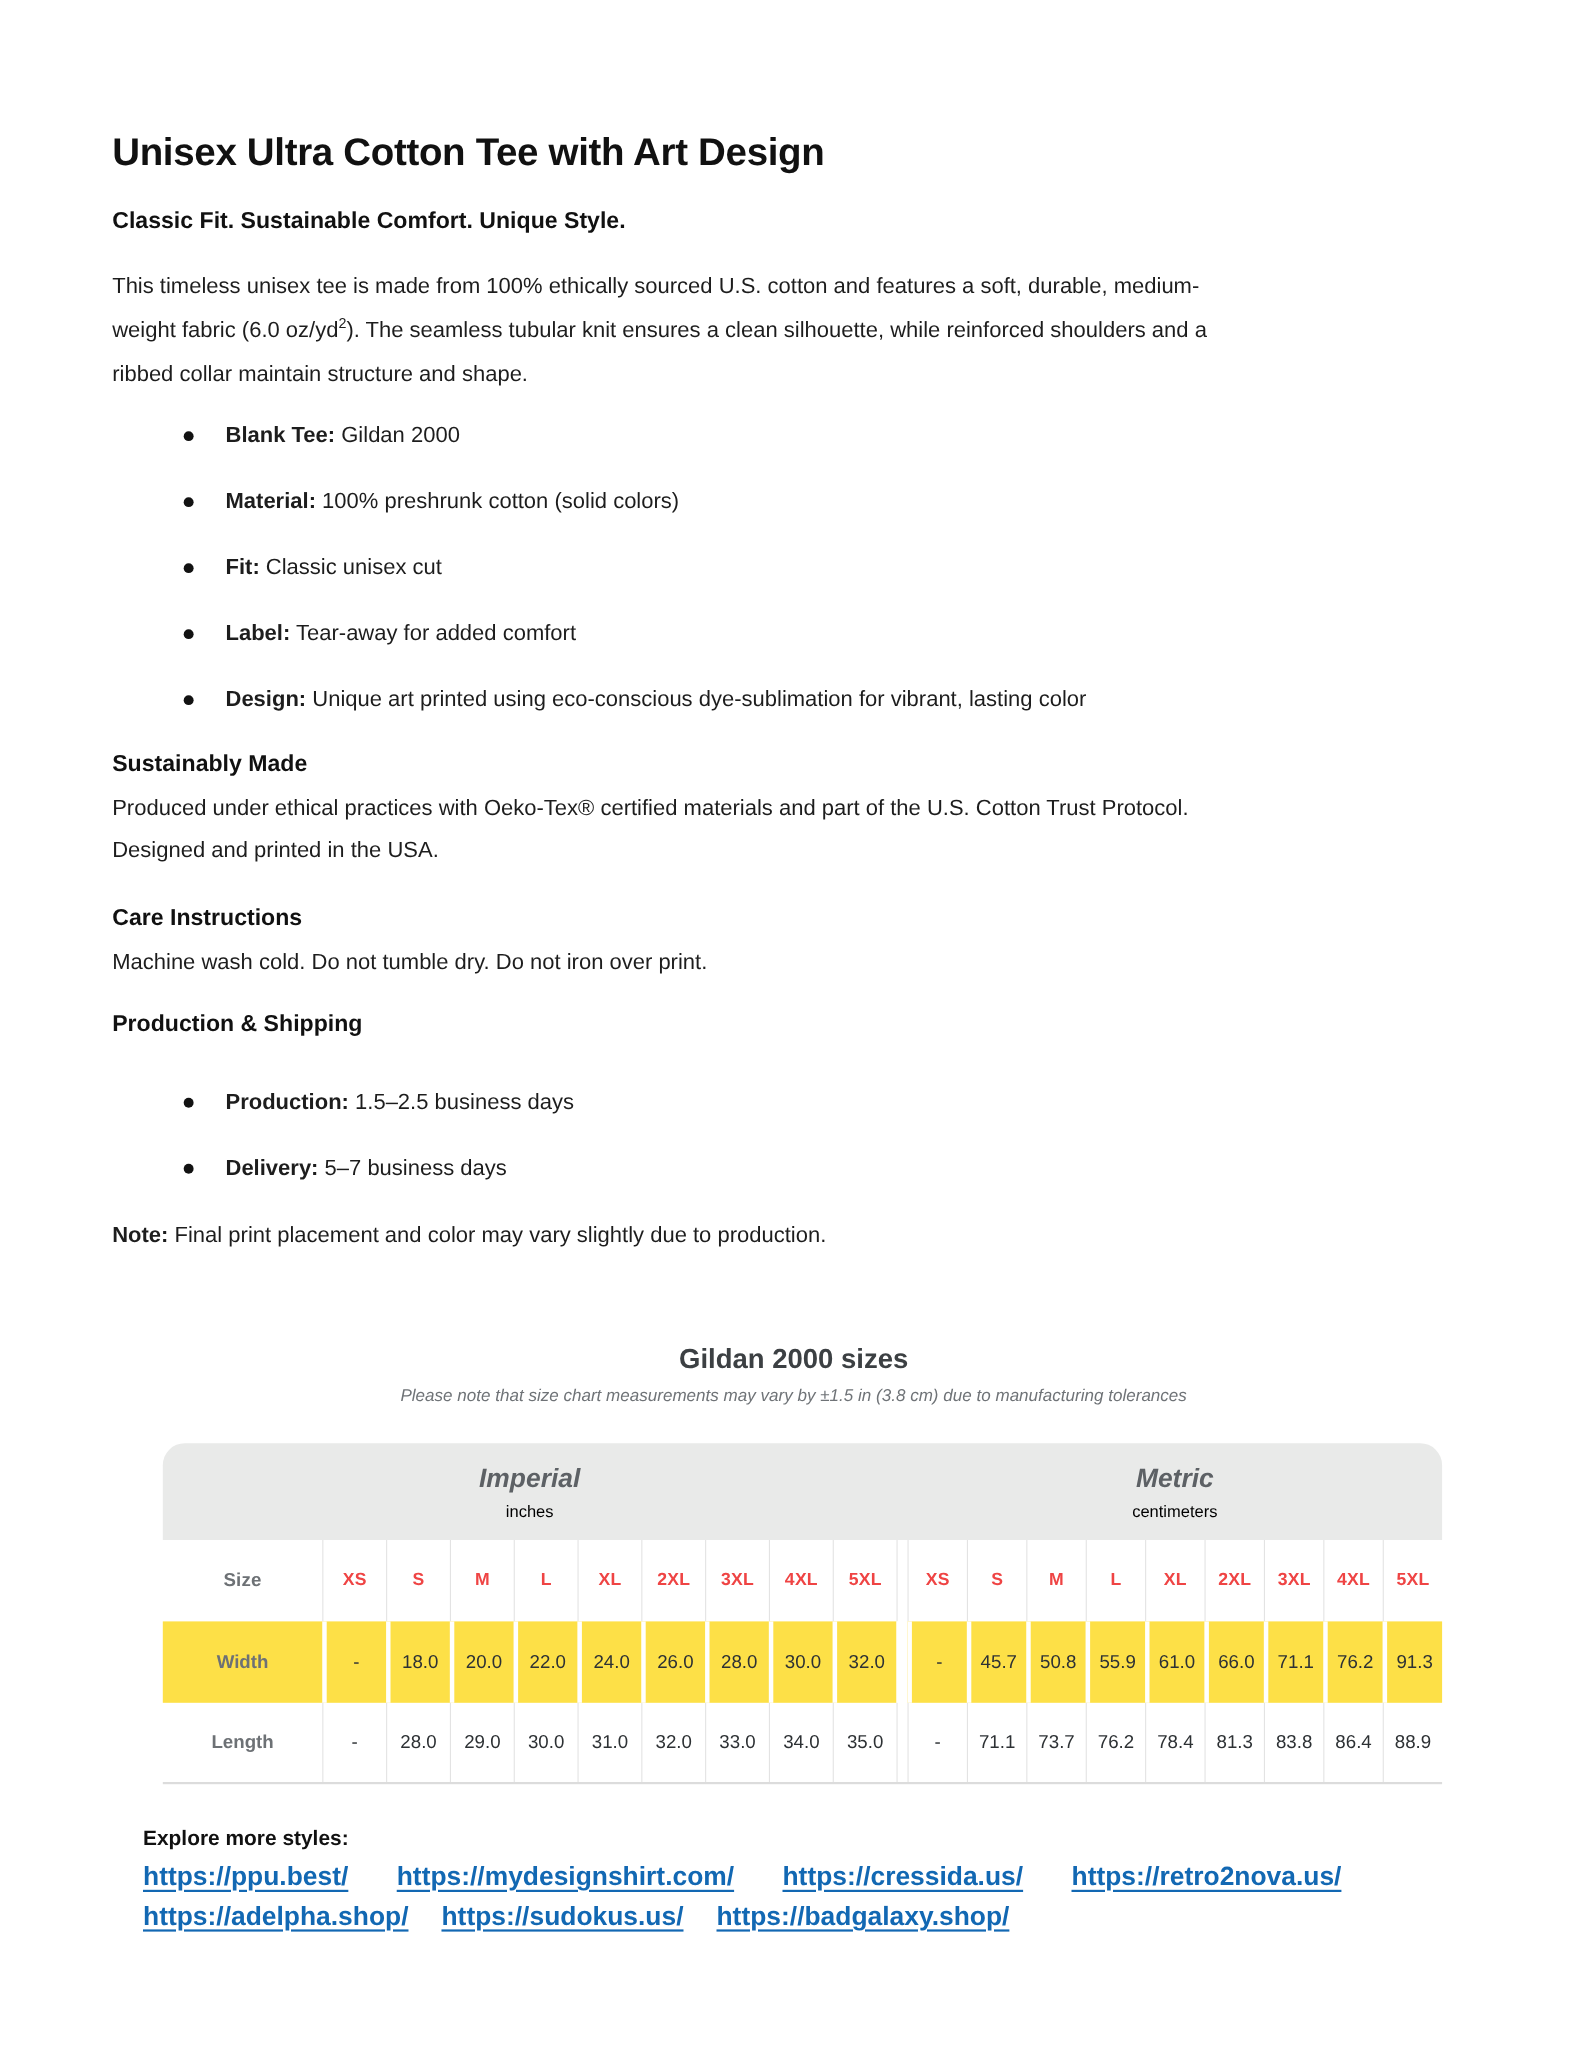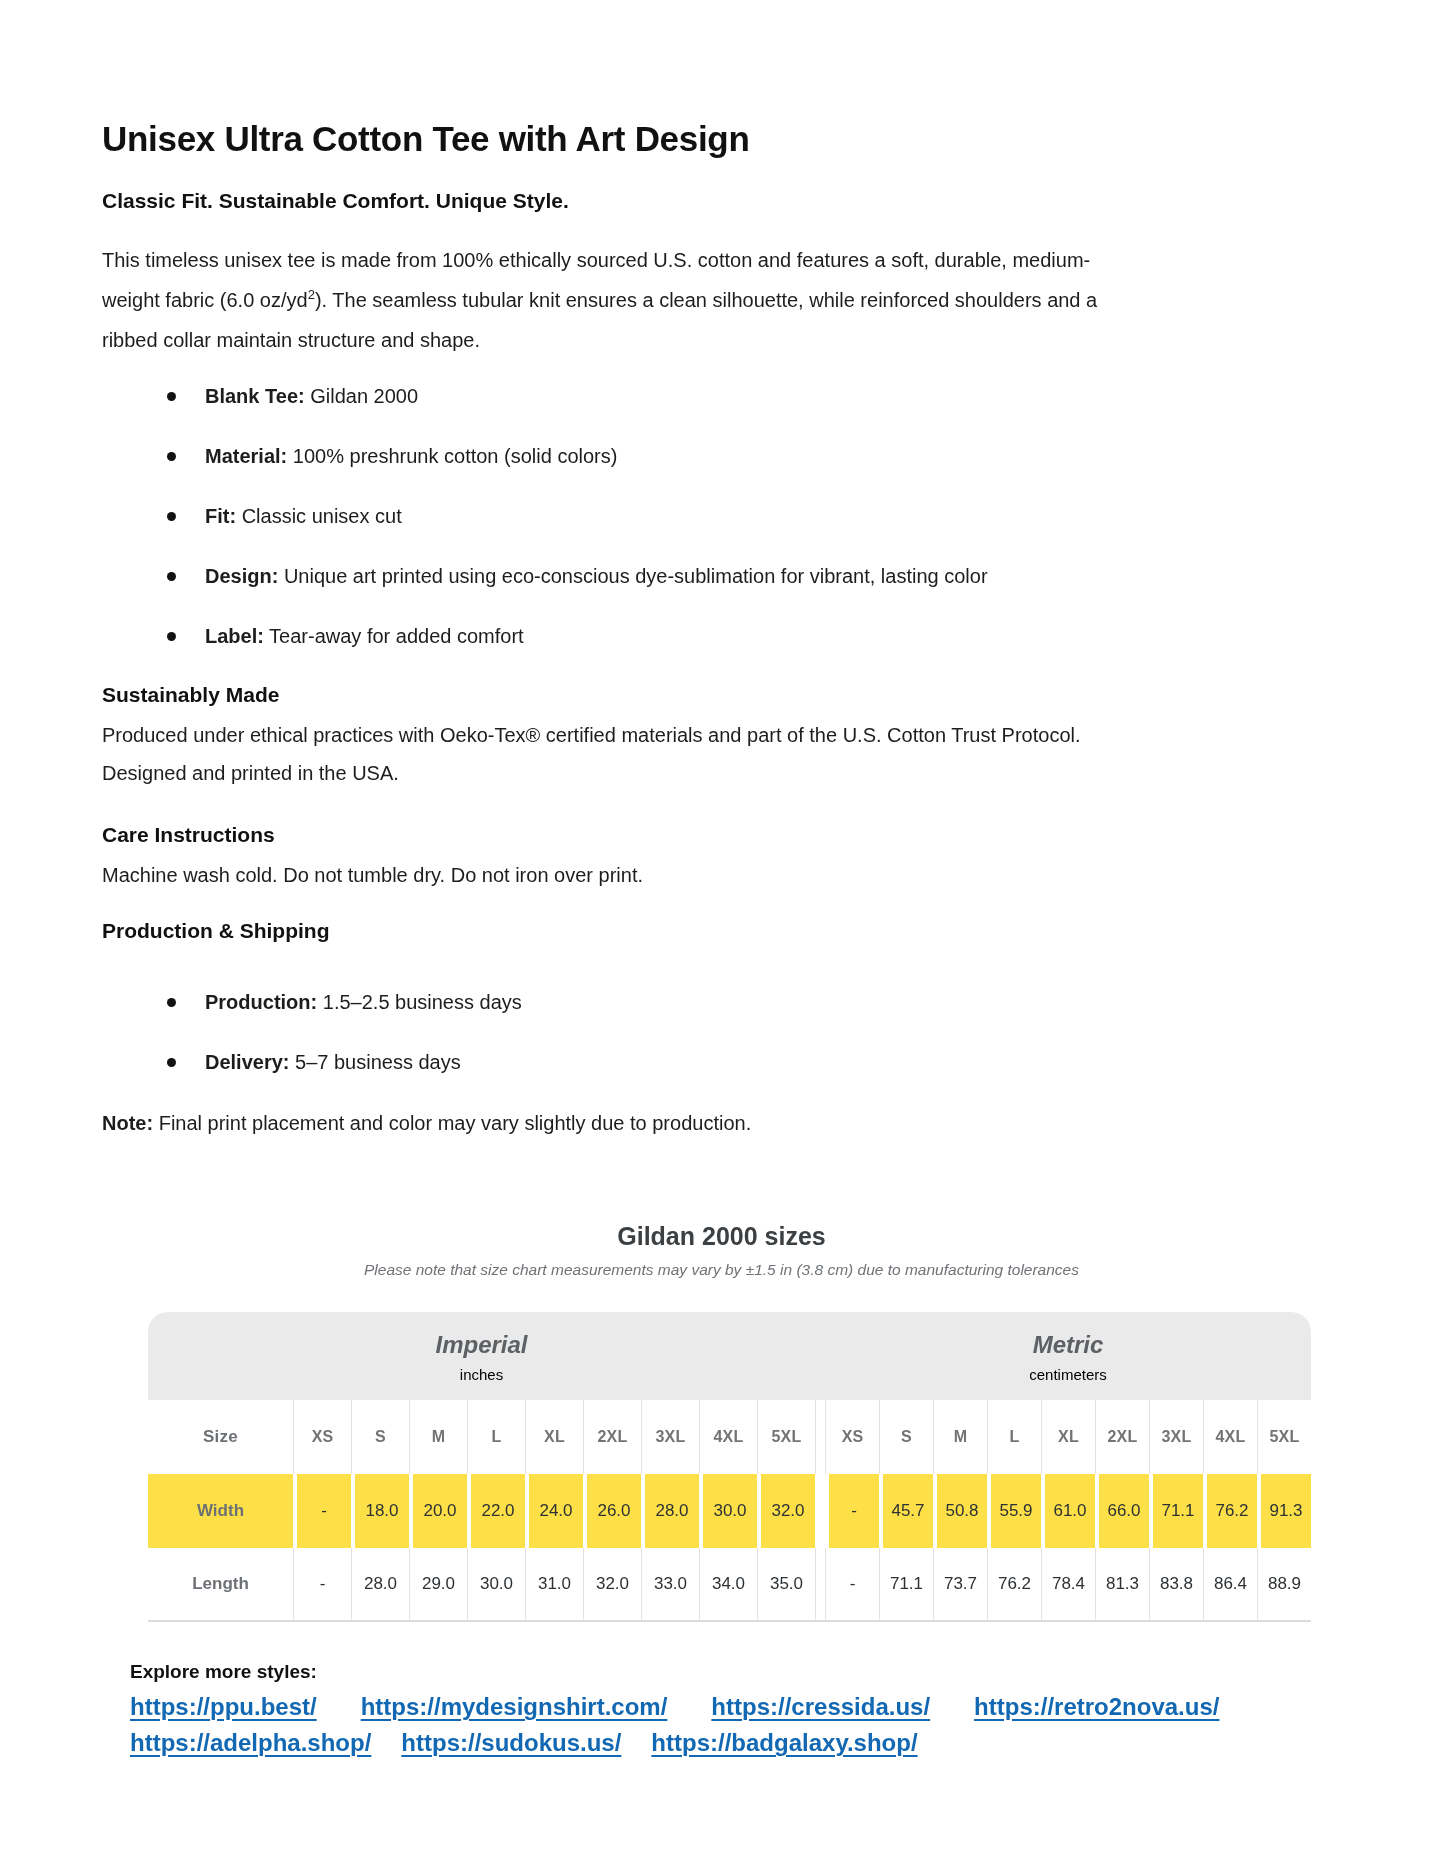--- a/index.html
+++ b/index.html
@@ -72,21 +72,21 @@
 
   .row {
     display: grid;
     grid-template-columns: 145px repeat(9, 58px) 10px repeat(9, 54px);
     height: 74px; align-items: center; text-align: center;
   }
   .c { height: 100%; display: flex; align-items: center; justify-content: center; }
   .r-size .c, .r-len .c { border-left: 1px solid #e3e3e3; }
   .r-size .c.first, .r-len .c.first { border-left: none; }
   .r-size .gap, .r-len .gap { height: 100%; border-left: 1px solid #e3e3e3; }
-  .r-size .c { font-size: 16px; font-weight: 600; color: #737373; letter-spacing: 0.2px; }
+  .r-size .c { font-size: 16px; font-weight: 600; color: #ef4444; letter-spacing: 0.2px; }
   .r-size .c.lbl { font-size: 17px; }
   .c.lbl { font-size: 17px; font-weight: 600; color: #6d7175; }
   .r-wid .c { background: #fde047; border-left: 4px solid #ffffff; }
   .r-wid .c.first { border-left: none; }
   .r-wid .gap { background: #ffffff; height: 100%; }
   .r-wid .c.num, .r-len .c.num { font-size: 17px; color: #2d3134; font-weight: 400; }
   .r-len { border-bottom: 2px solid #dcdcdc; }
 
   
   .footer { margin: 38px 0 0 28px; }
@@ -109,22 +109,22 @@
   <h1 class="title">Unisex Ultra Cotton Tee with Art Design</h1>
 
   <div class="subtitle">Classic Fit. Sustainable Comfort. Unique Style.</div>
 
   <p class="intro"><span>This timeless unisex tee is made from 100% ethically sourced U.S. cotton and features a soft, durable, medium-weight fabric (6.0 oz/yd</span><sup>2</sup><span>). The seamless tubular knit ensures a clean silhouette, while reinforced shoulders and a ribbed collar maintain structure and shape.</span></p>
 
   <ul class="blist">
     <li><b>Blank Tee:</b><span> Gildan 2000</span></li>
     <li><b>Material:</b><span> 100% preshrunk cotton (solid colors)</span></li>
     <li><b>Fit:</b><span> Classic unisex cut</span></li>
+    <li><b>Label:</b><span> Tear-away for added comfort</span></li>
     <li><b>Design:</b><span> Unique art printed using eco-conscious dye-sublimation for vibrant, lasting color</span></li>
-    <li><b>Label:</b><span> Tear-away for added comfort</span></li>
   </ul>
 
   <h2 class="sect">Sustainably Made</h2>
   <p class="sect-body">Produced under ethical practices with Oeko-Tex® certified materials and part of the U.S. Cotton Trust Protocol. Designed and printed in the USA.</p>
 
   <h2 class="sect">Care Instructions</h2>
   <p class="sect-body">Machine wash cold. Do not tumble dry. Do not iron over print.</p>
 
   <h2 class="sect tight">Production &amp; Shipping</h2>
   <ul class="blist prod">

